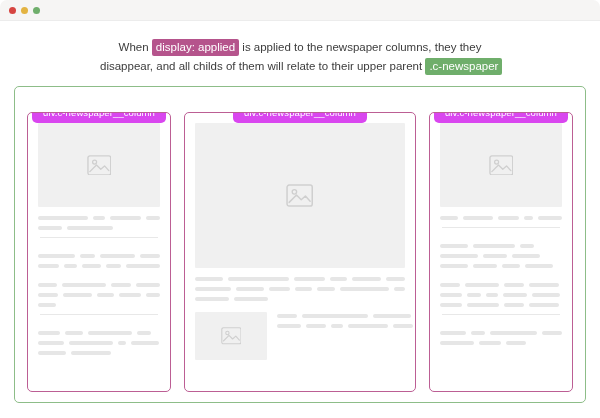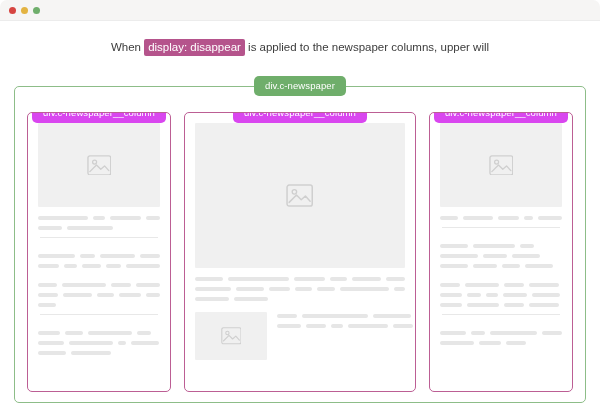--- a/index.html
+++ b/index.html
@@ -178,27 +178,27 @@
 
 <div class="window">
 
   <div class="titlebar">
     <span class="dot red"></span>
     <span class="dot yellow"></span>
     <span class="dot green"></span>
   </div>
 
   <div class="caption">
-    <span class="line"><span>When </span><span class="tag tag-pink">display: disappear</span><span> is applied to the newspaper columns, upper will</span></span>
+    <span class="line"><span>When </span><span class="tag tag-pink">display: applied</span><span> is applied to the newspaper columns, they they</span></span>
+    <span class="line"><span>disappear, and all childs of them will relate to their upper parent </span><span class="tag tag-green">.c-newspaper</span></span>
   </div>
 
   <div class="stage">
     <div class="newspaper"></div>
 
-    <div class="badge badge-green badge-newspaper">div.c-newspaper</div>
 
     <div class="columns">
         <div class="column">
           <div class="badge badge-pink">div.c-newspaper__column</div>
           <div class="img-block tall">
             <svg class="ph-icon" width="24.7" height="20.9" viewBox="0 0 26 22">
               <rect x="1" y="1" width="24" height="20" rx="2" fill="none" stroke="#cfcfcf" stroke-width="1.4"></rect>
               <circle cx="8" cy="7.5" r="2.1" fill="none" stroke="#cfcfcf" stroke-width="1.3"></circle>
               <path d="M3 17.5 L10 10.5 L14.5 15 L18.5 11.5 L23 16.5" fill="none" stroke="#cfcfcf" stroke-width="1.4" stroke-linejoin="round" stroke-linecap="round"></path>
             </svg>

